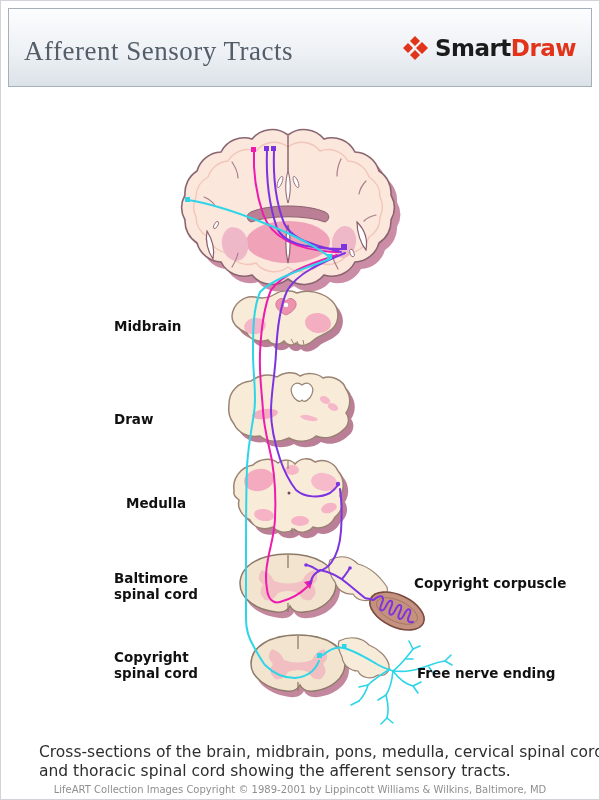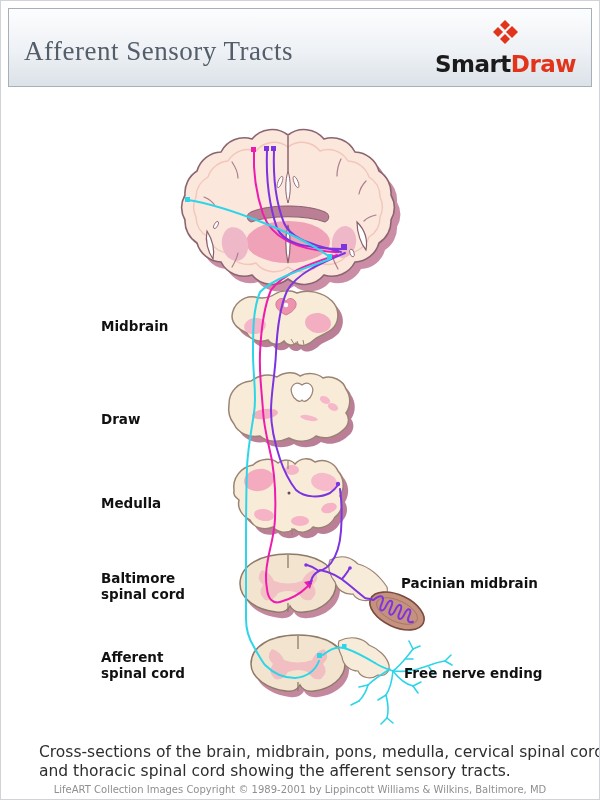--- a/index.html
+++ b/index.html
@@ -16,27 +16,27 @@
     position:absolute;left:7px;top:7px;right:7px;height:79px;
     border:1px solid #a7b0b8;
     background:linear-gradient(#fcfdfe,#eef1f5 55%,#dbe2e8);
     display:flex;align-items:center;justify-content:space-between;
     padding:0 15px;box-sizing:border-box;
   }
   .title{
     font-family:"Liberation Serif", serif;
     font-size:27px;color:#535e69;letter-spacing:.5px;margin-top:8px;
   }
-  .logo{display:flex;align-items:center;gap:6px;flex-direction:column;}
+  .logo{display:flex;align-items:center;gap:6px;}
   .logo-text{font-weight:bold;font-size:23px;letter-spacing:-.5px;color:#1b1b1b;}
   .logo-text .draw{color:#e2331b;}
   .art{position:absolute;left:0;top:88px;width:600px;height:650px;}
   .lbl{
     position:absolute;font-size:13.5px;font-weight:bold;color:#111;
-    line-height:16px;white-space:nowrap;
+    line-height:16px;white-space:nowrap;margin-left:13px;
   }
   .caption{
     position:absolute;left:38px;top:742px;
     font-size:15.5px;color:#2e2e2e;line-height:19px;white-space:nowrap;
   }
   .footer{
     position:absolute;left:0;top:783px;width:100%;
     text-align:center;font-size:10px;color:#8f8f8f;
   }
 </style>
@@ -222,29 +222,29 @@
   <g stroke="none" fill="#2ed5e8">
     <rect x="184" y="196" width="5" height="5"></rect>
     <rect x="326" y="253" width="5" height="5"></rect>
     <rect x="316" y="652" width="5" height="5"></rect>
     <rect x="341" y="643" width="4.5" height="4.5"></rect>
   </g>
 </svg>
 
 <div class="lbl" style="left:100px;top:317px">Midbrain</div>
 <div class="lbl" style="left:100px;top:410px">Draw</div>
-<div class="lbl" style="left:100px;top:494px">Medulla</div>
+<div class="lbl" style="left:112px;top:494px">Medulla</div>
 <div class="lbl" style="left:100px;top:569px">
   <div>Baltimore</div>
   <div>spinal cord</div>
 </div>
 <div class="lbl" style="left:100px;top:648px">
-  <div>Afferent</div>
+  <div>Copyright</div>
   <div>spinal cord</div>
 </div>
-<div class="lbl" style="left:400px;top:574px">Pacinian midbrain</div>
+<div class="lbl" style="left:400px;top:574px">Copyright corpuscle</div>
 <div class="lbl" style="left:403px;top:664px">Free nerve ending</div>
 
 <div class="caption">
   <div>Cross-sections of the brain, midbrain, pons, medulla, cervical spinal cord</div>
   <div>and thoracic spinal cord showing the afferent sensory tracts.</div>
 </div>
 <div class="footer">LifeART Collection Images Copyright © 1989-2001 by Lippincott Williams &amp; Wilkins, Baltimore, MD</div>
 
 </body></html>

